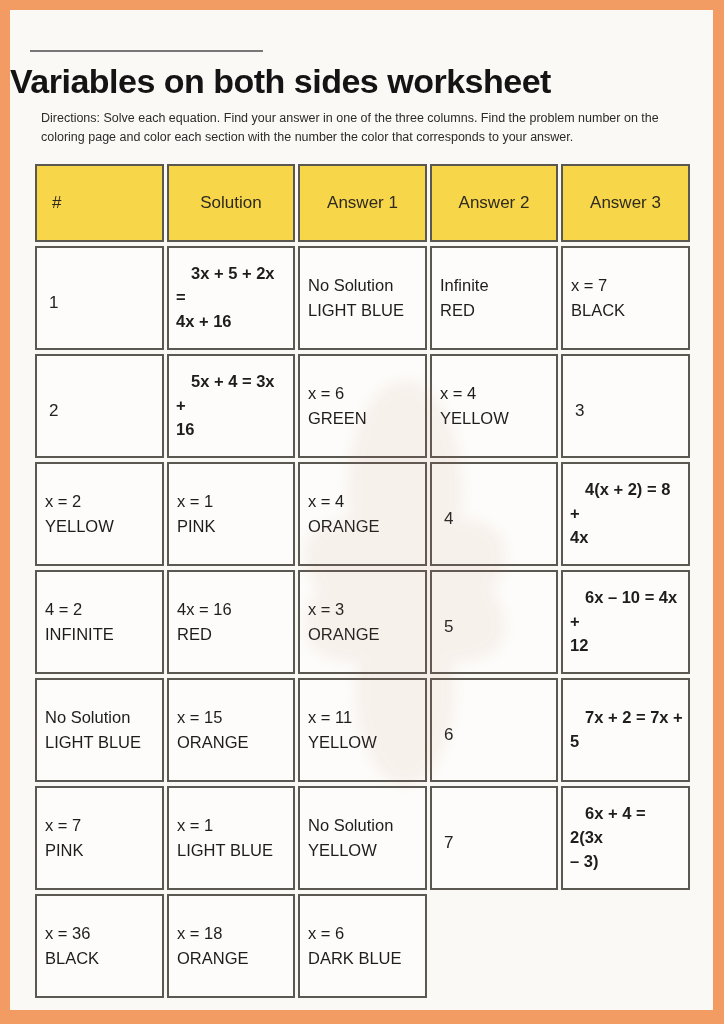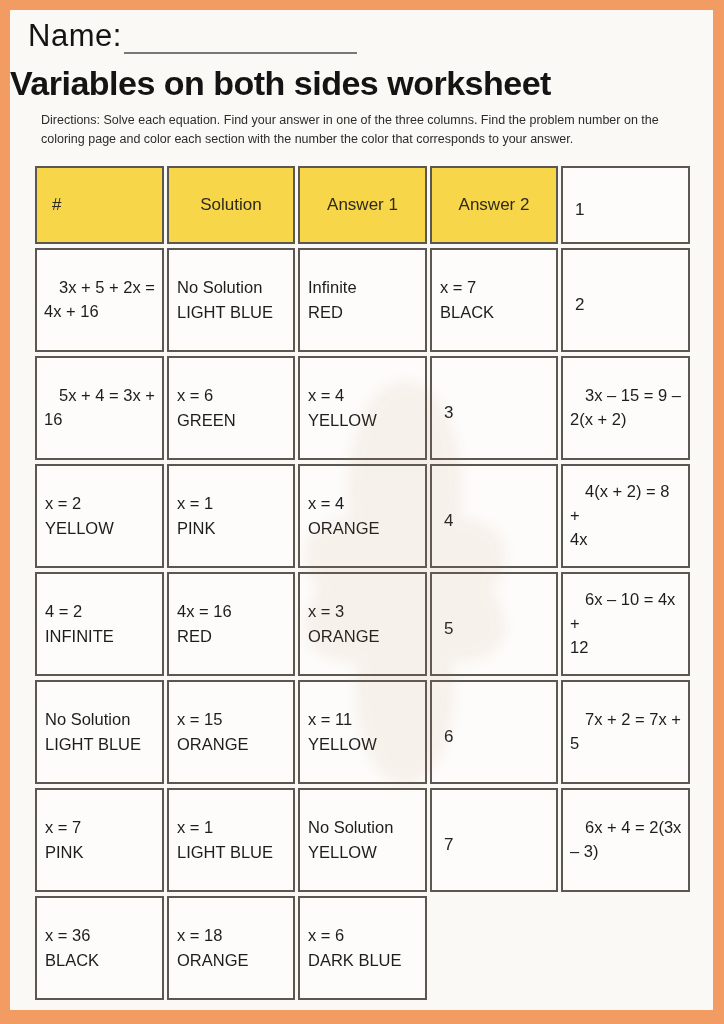--- a/index.html
+++ b/index.html
@@ -49,21 +49,21 @@
     font-size:17px; color:#2E2A1E;
   }
   .hcell.first { justify-content:flex-start; padding-left:15px; }
   .ncell {
     display:flex; align-items:center; padding-left:12px; padding-top:10px;
     font-size:17px; color:#222222;
   }
   .pcell { display:flex; align-items:center; font-size:16.5px; color:#1d1d1d; }
   .pcell .ptext {
     white-space:pre-line; text-indent:15px;
-    padding:0 5px 0 7px; line-height:1.45;
+    padding:0 5px 0 7px; line-height:1.45;font-weight:bold;
   }
   .acell {
     display:flex; flex-direction:column; justify-content:center;
     padding-left:8px; font-size:16.5px; line-height:1.5; color:#1d1d1d;
   }
 </style>
 </head>
 <body>
 
 <div class="frame">
@@ -71,33 +71,34 @@
   <svg class="watermark" viewBox="0 0 290 460" xmlns="http://www.w3.org/2000/svg">
     <g fill="#B97A58">
       <ellipse cx="145" cy="130" rx="58" ry="110"></ellipse>
       <ellipse cx="145" cy="230" rx="58" ry="110" transform="rotate(118 145 230)"></ellipse>
       <ellipse cx="145" cy="230" rx="58" ry="110" transform="rotate(242 145 230)"></ellipse>
       <ellipse cx="145" cy="330" rx="50" ry="95"></ellipse>
     </g>
   </svg>
 
   <div class="name-row">
-    <span class="name-label">Name:</span><span class="name-line"></span>
+    <span class="name-line"></span>
   </div>
 
   <h1 class="title">Variables on both sides worksheet</h1>
 
   <p class="directions">Directions: Solve each equation. Find your answer in one of the three columns. Find the problem number on the coloring page and color each section with the number the color that corresponds to your answer.</p>
 
   <div class="table">
 
     <div class="cell hcell first">#</div>
     <div class="cell hcell">Solution</div>
     <div class="cell hcell">Answer 1</div>
     <div class="cell hcell">Answer 2</div>
+    <div class="cell hcell">Answer 3</div>
 
     <div class="cell ncell">1</div>
     <div class="cell pcell">
         <div class="ptext">3x + 5 + 2x =
 4x + 16</div>
       </div>
     <div class="cell acell">
       <div>No Solution</div>
       <div>LIGHT BLUE</div>
     </div>
@@ -118,24 +119,20 @@
     <div class="cell acell">
       <div>x = 6</div>
       <div>GREEN</div>
     </div>
     <div class="cell acell">
       <div>x = 4</div>
       <div>YELLOW</div>
     </div>
 
     <div class="cell ncell">3</div>
-    <div class="cell pcell">
-        <div class="ptext">3x – 15 = 9 –
-2(x + 2)</div>
-      </div>
     <div class="cell acell">
       <div>x = 2</div>
       <div>YELLOW</div>
     </div>
     <div class="cell acell">
       <div>x = 1</div>
       <div>PINK</div>
     </div>
     <div class="cell acell">
       <div>x = 4</div>

